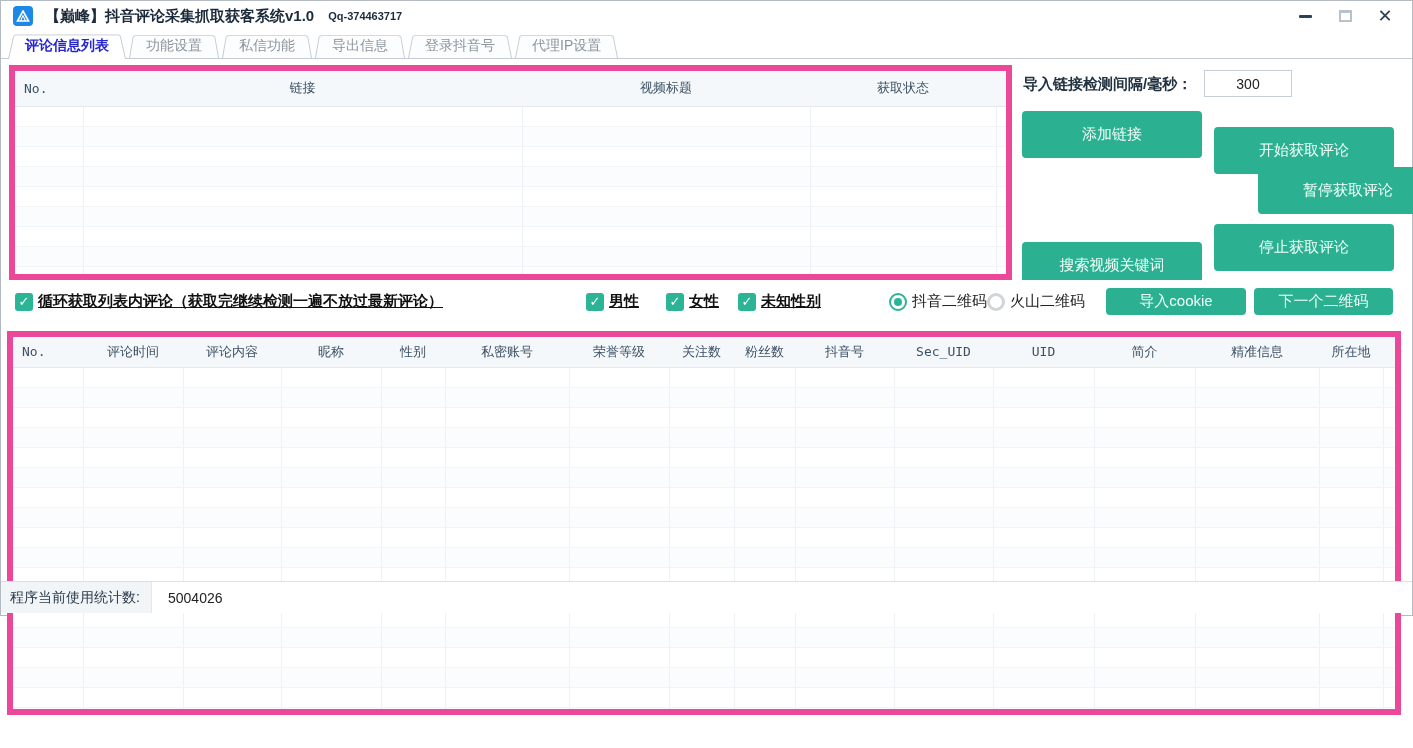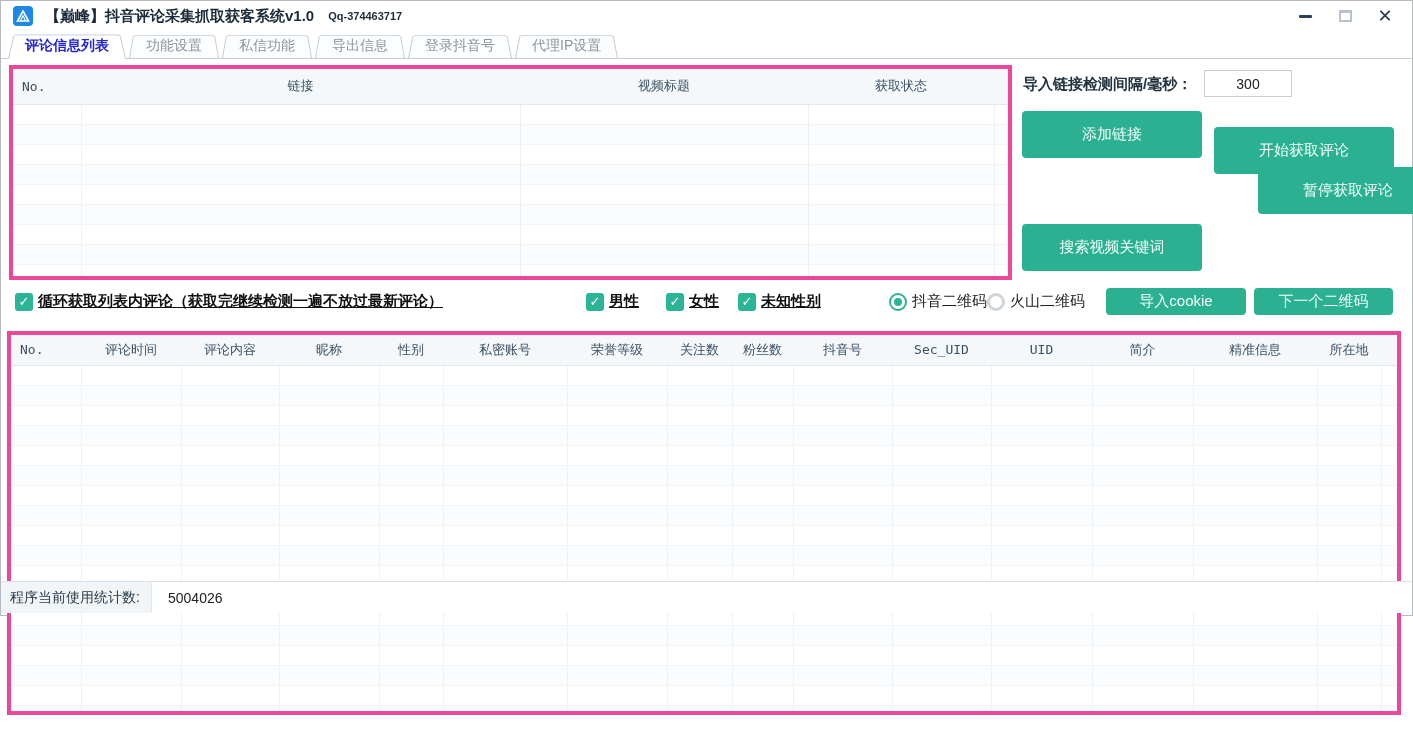--- a/index.html
+++ b/index.html
@@ -30,21 +30,21 @@
   .tab::before { content:""; position:absolute; inset:0; background:#fcfdfe;
     border:1px solid #c3ccd4; border-bottom:none; border-radius:3px 3px 0 0;
     transform:perspective(9px) rotateX(2deg); transform-origin:bottom; }
   .tab > span { position:relative; }
   .tab.active { color:#2525d4; font-weight:bold; height:27px; line-height:27px;
     margin-bottom:-1px; z-index:2; }
   .tab.active::before { background:#fff; }
 
   
   table { border-collapse:collapse; table-layout:fixed; background:#fff; }
-  .grid { position:absolute; border:4px solid #ec4899; overflow:hidden; }
+  .grid { position:absolute; border:6px solid #ec4899; overflow:hidden; }
   .grid table { width:100%; }
   .grid th { background:#f5f8fa; color:#3c5064; font-size:13px; font-weight:normal;
     text-align:center; border-bottom:1px solid #e2e9ee; white-space:nowrap; overflow:hidden; }
   .grid th.mono { font-family:"DejaVu Sans Mono","Liberation Mono",monospace; }
   .grid th.first { text-align:left; padding-left:9px; }
   .grid td { height:20px; border-right:1px solid #eef2f6; border-bottom:1px solid #f2f5f8; }
   .grid tbody tr:nth-child(even) td { background:#fbfcfd; }
   #link-table { left:8px; top:64px; width:1003px; height:215px; }
   #link-table th { height:35px; }
   #comment-table { left:6px; top:330px; width:1394px; height:384px; }
@@ -202,21 +202,22 @@
           </tr>
         </tbody>
     </table>
   </div>
 
   <span class="panel-label">导入链接检测间隔/毫秒：</span>
   <input class="interval-input" value="300" style="">
   <button class="btn big" style="left:1021px; top:110px;">添加链接</button>
   <button class="btn big" style="left:1213px; top:126px;text-align:right;">开始获取评论</button>
   <button class="btn big" style="left:1213px; top:166px;margin-left:44px;">暂停获取评论</button>
-  <button class="btn big" style="left:1021px; top:223px;">搜索视频关键词</button>
+  <button class="btn big" style="left:1021px; top:241px;">搜索视频关键词</button>
+  <button class="btn big" style="left:1213px; top:223px;">停止获取评论</button>
 
   <div class="filterbar">
     <div class="cb-row" style="left:14px;">
       <span class="cb">✓</span>
       <span class="cb-label">循环获取列表内评论（获取完继续检测一遍不放过最新评论）</span>
     </div>
     <div class="cb-row" style="left:585px;">
       <span class="cb">✓</span>
       <span class="cb-label">男性</span>
     </div>

